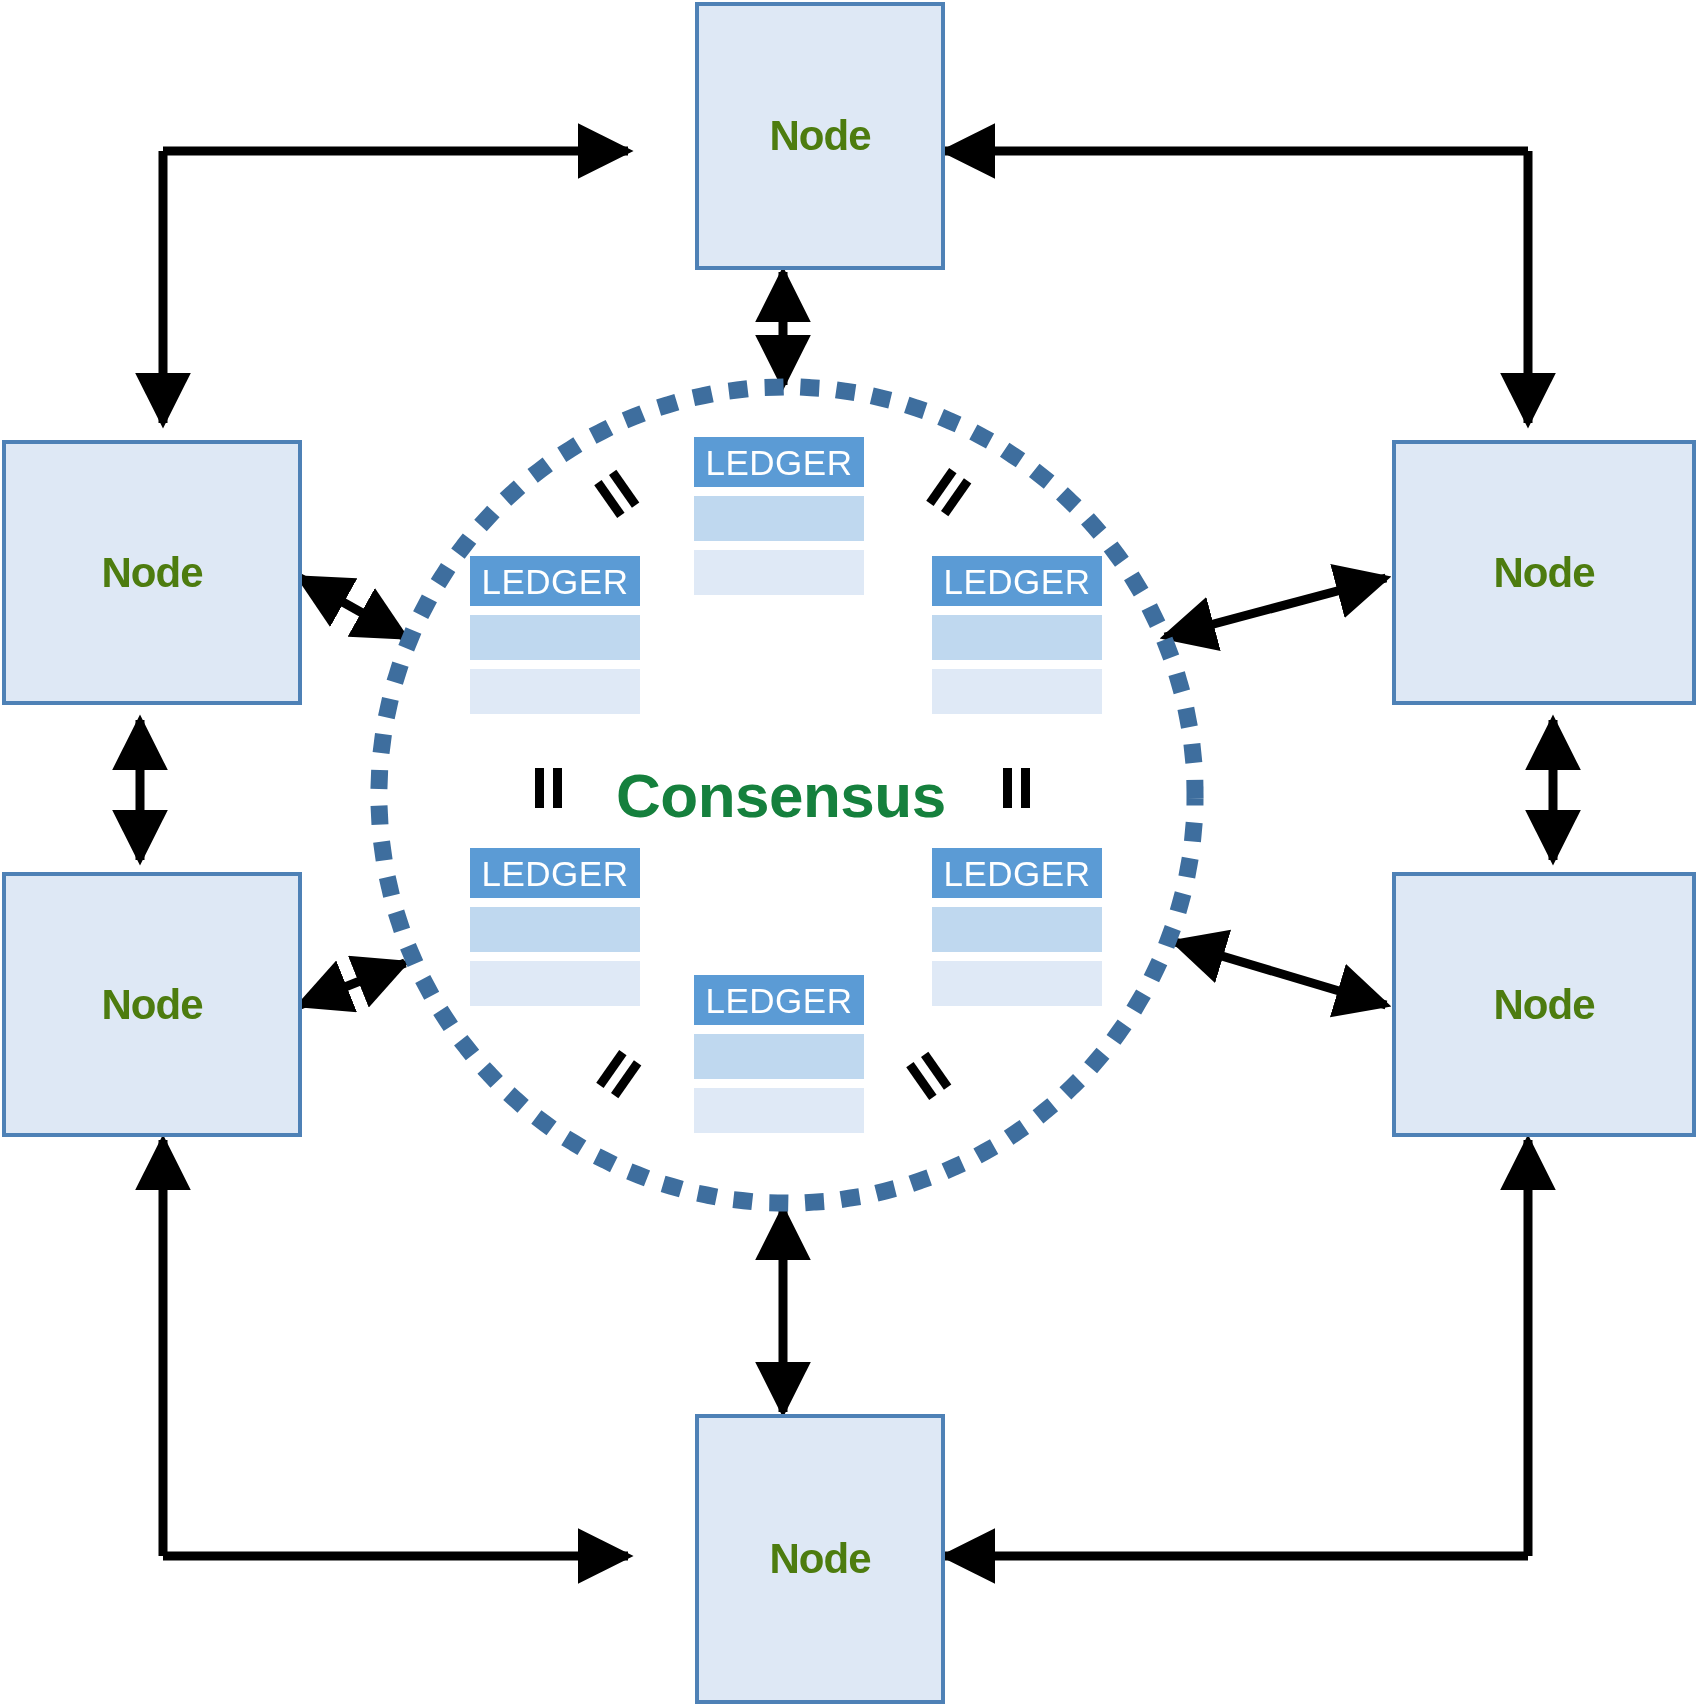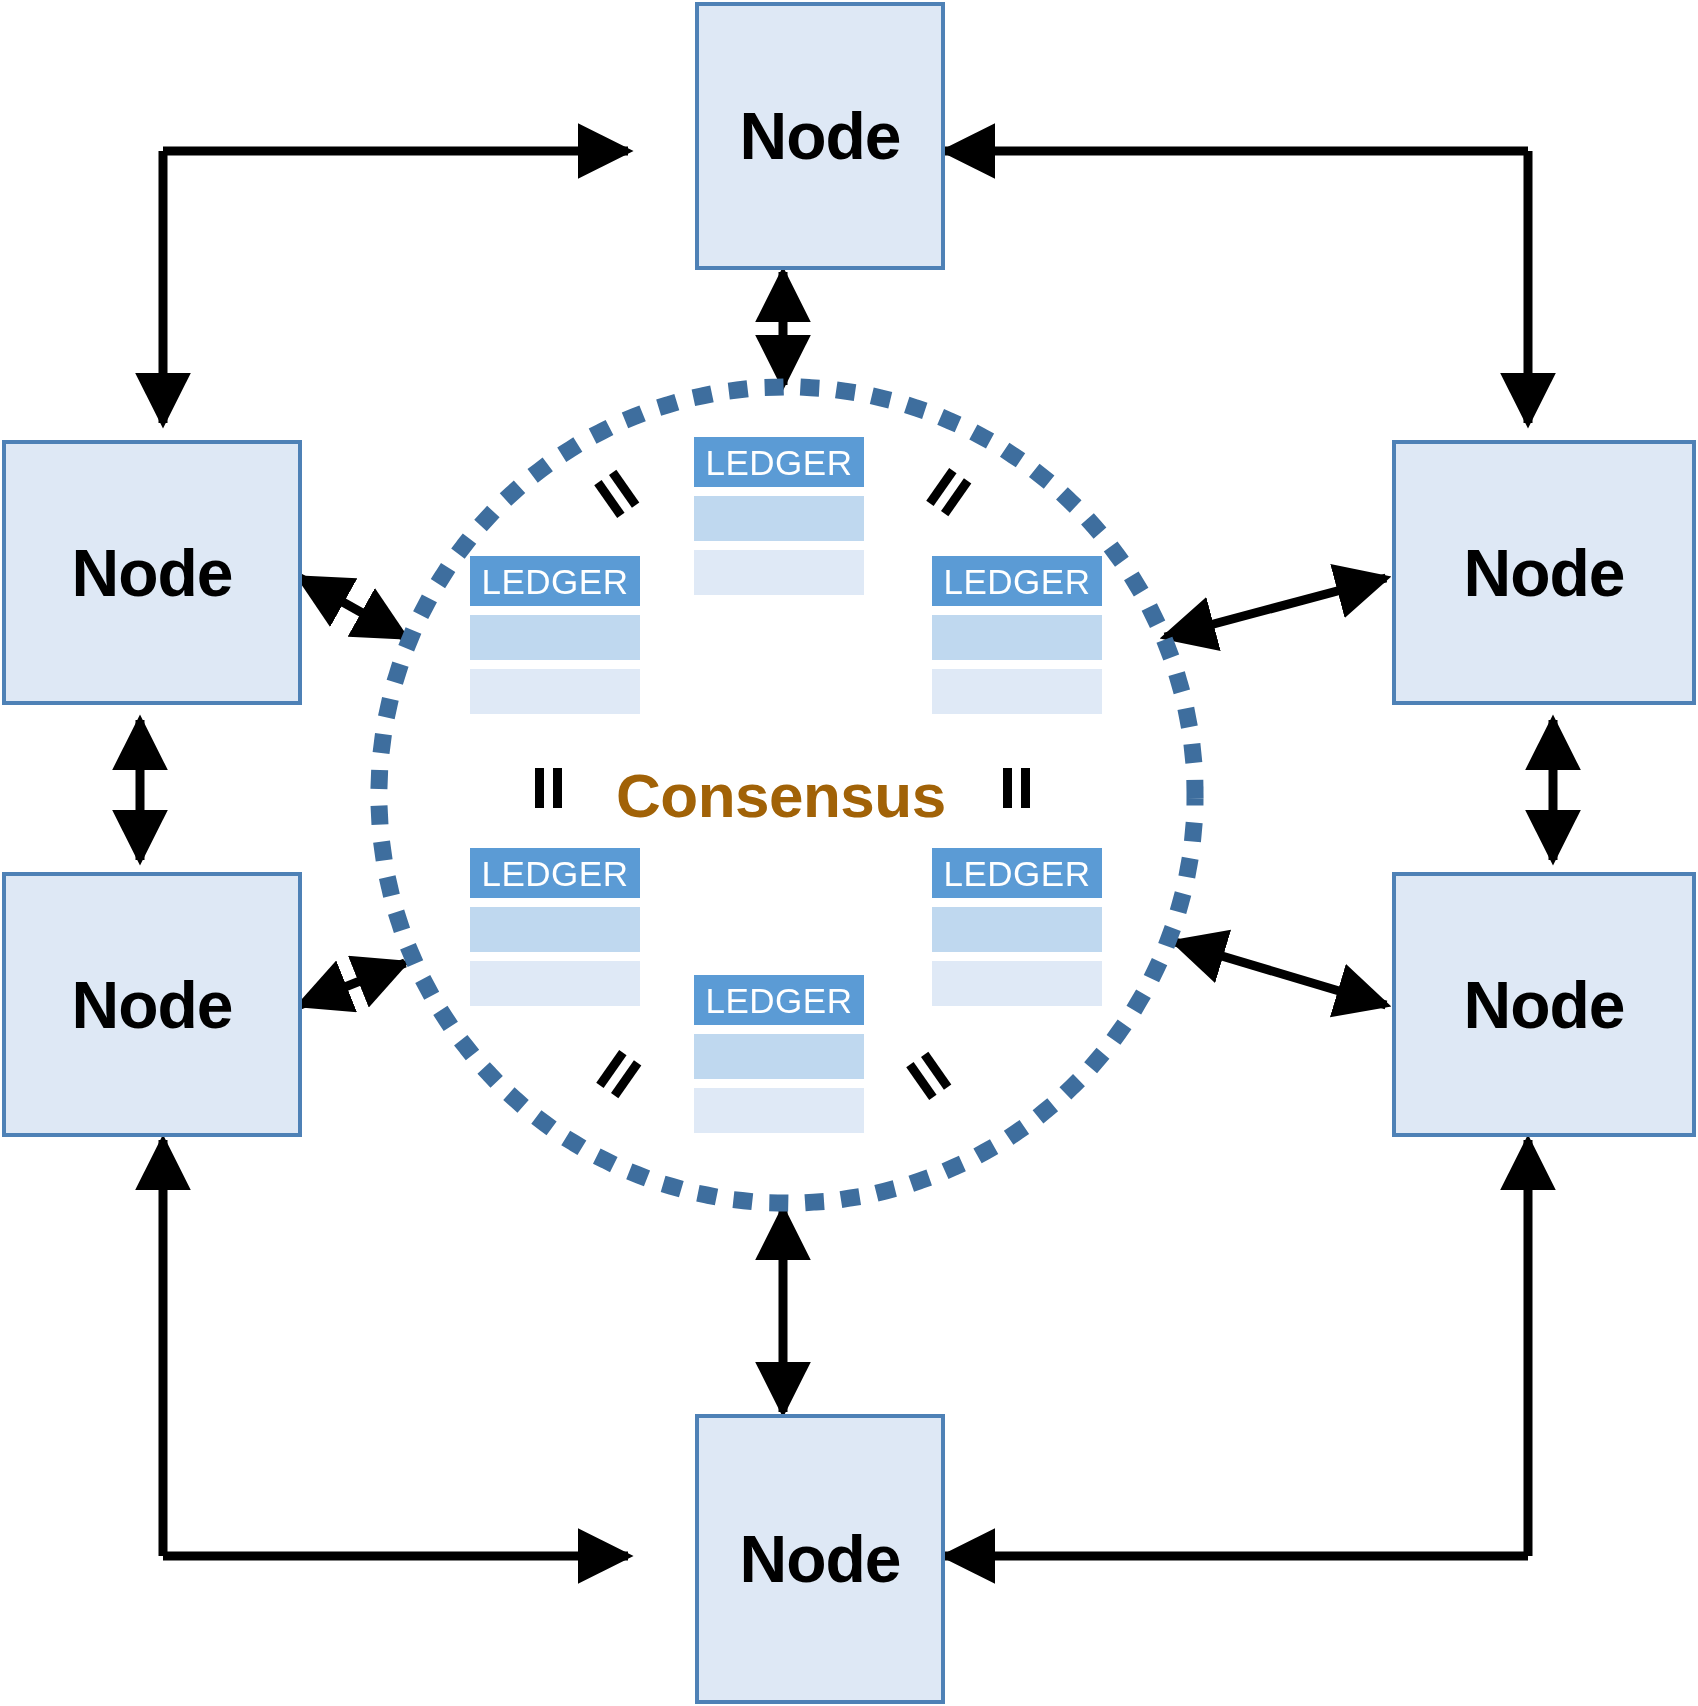--- a/index.html
+++ b/index.html
@@ -31,22 +31,22 @@
     background: #DEE8F5;
     border: 4px solid #4E81B6;
     box-sizing: border-box;
     display: flex;
     align-items: center;
     justify-content: center;
   }
   .node-label {
     font-family: "Liberation Sans", sans-serif;
     font-weight: bold;
-    font-size: 66px;
-    color: #000000;
+    font-size: 42px;
+    color: #4d7c0f;
     letter-spacing: -1px;
     line-height: 1;
     user-select: none;
   }
   
   .ledger {
     position: absolute;
   }
   .ledger-head {
     background: #5B9BD5;
@@ -72,21 +72,21 @@
   }
   .ledger-gap {
     height: 9px;
   }
   
   .consensus {
     position: absolute;
     font-family: "Liberation Sans", sans-serif;
     font-weight: bold;
     font-size: 62px;
-    color: #a16207;
+    color: #15803d;
     white-space: nowrap;
     letter-spacing: -0.5px;
   }
   
   .eqmark {
     position: absolute;
     width: 44px;
     height: 40px;
   }
   .eqmark i {

